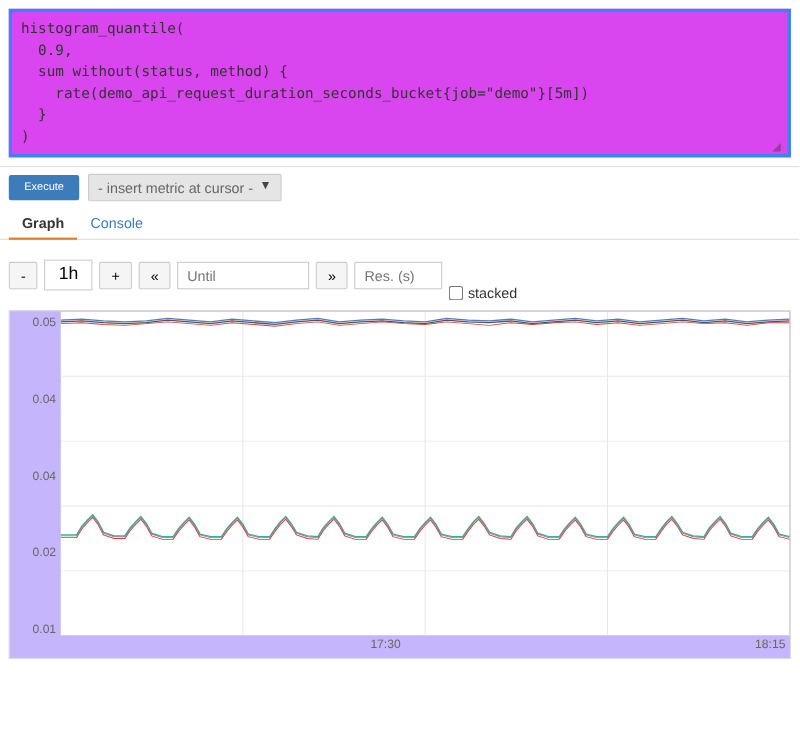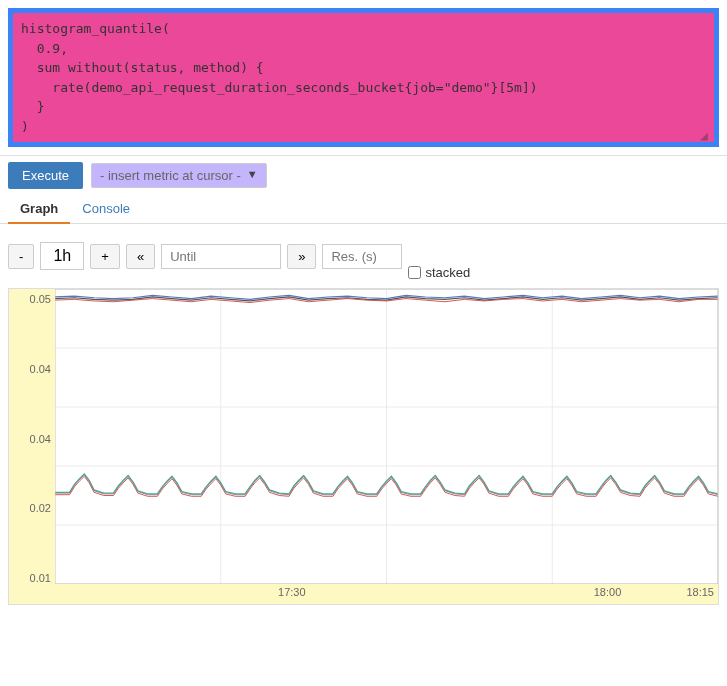--- a/index.html
+++ b/index.html
@@ -5,27 +5,27 @@
     * { box-sizing: border-box; margin: 0; padding: 0; }
     body {
       font-family: Arial, sans-serif;
       font-size: 13px;
       background: #fff;
       color: #333;
       width: 727px;
     }
 
     .query-editor {
-      border: 5px solid #3b82f6;
+      border: 3px solid #3b82f6;
       margin: 8px;
       padding: 6px 8px;
       font-family: monospace;
       font-size: 13px;
       color: #333;
-      background: #ec4899;
+      background: #d946ef;
       min-height: 120px;
       position: relative;
     }
 
     .query-editor pre {
       white-space: pre-wrap;
       line-height: 1.5;
     }
 
     .resize-handle {
@@ -45,29 +45,29 @@
       padding: 6px 8px;
       border-top: 1px solid #e0e0e0;
     }
 
     .execute-btn {
       background: #3d7cba;
       color: #fff;
       border: none;
       padding: 6px 14px;
       cursor: pointer;
-      font-size: 13px;
+      font-size: 10px;
       border-radius: 2px;
     }
 
     .metric-select {
       display: flex;
       align-items: flex-start;
       border: 1px solid #ccc;
-      background: #c4b5fd;
+      background: #e5e5e5;
       padding: 4px 8px;
       cursor: pointer;
       font-size: 13px;
       color: #666;
       border-radius: 2px;
     }
 
     .metric-select .arrow {
       margin-left: 6px;
       font-size: 11px;
@@ -147,21 +147,21 @@
     .stacked-label input[type="checkbox"] {
       margin: 0;
     }
 
     .graph-container {
       margin: 0 8px;
       position: relative;
       height: 317px;
       border: 1px solid #ddd;
       overflow: hidden;
-      background: #fef9c3;
+      background: #c4b5fd;
     }
 
     .y-axis {
       position: absolute;
       left: 0;
       top: 0;
       bottom: 20px;
       width: 46px;
       display: flex;
       flex-direction: column;
@@ -283,16 +283,15 @@
       <line x1="0" y1="0" x2="0" y2="370" stroke="#bbb" stroke-width="1"></line>
 
       <line x1="680" y1="0" x2="680" y2="370" stroke="#bbb" stroke-width="1"></line>
     </svg>
   </div>
 
   <div class="x-axis">
     <span style="width:170px; text-align:center;"></span>
     <span style="width:170px; text-align:center;">17:30</span>
     <span style="width:170px; text-align:center;margin-top:36px;">17:45</span>
-    <span style="width:170px; text-align:center;">18:00</span>
     <span style="text-align:right; padding-right:4px;">18:15</span>
   </div>
 </div>
 
 </body></html>

